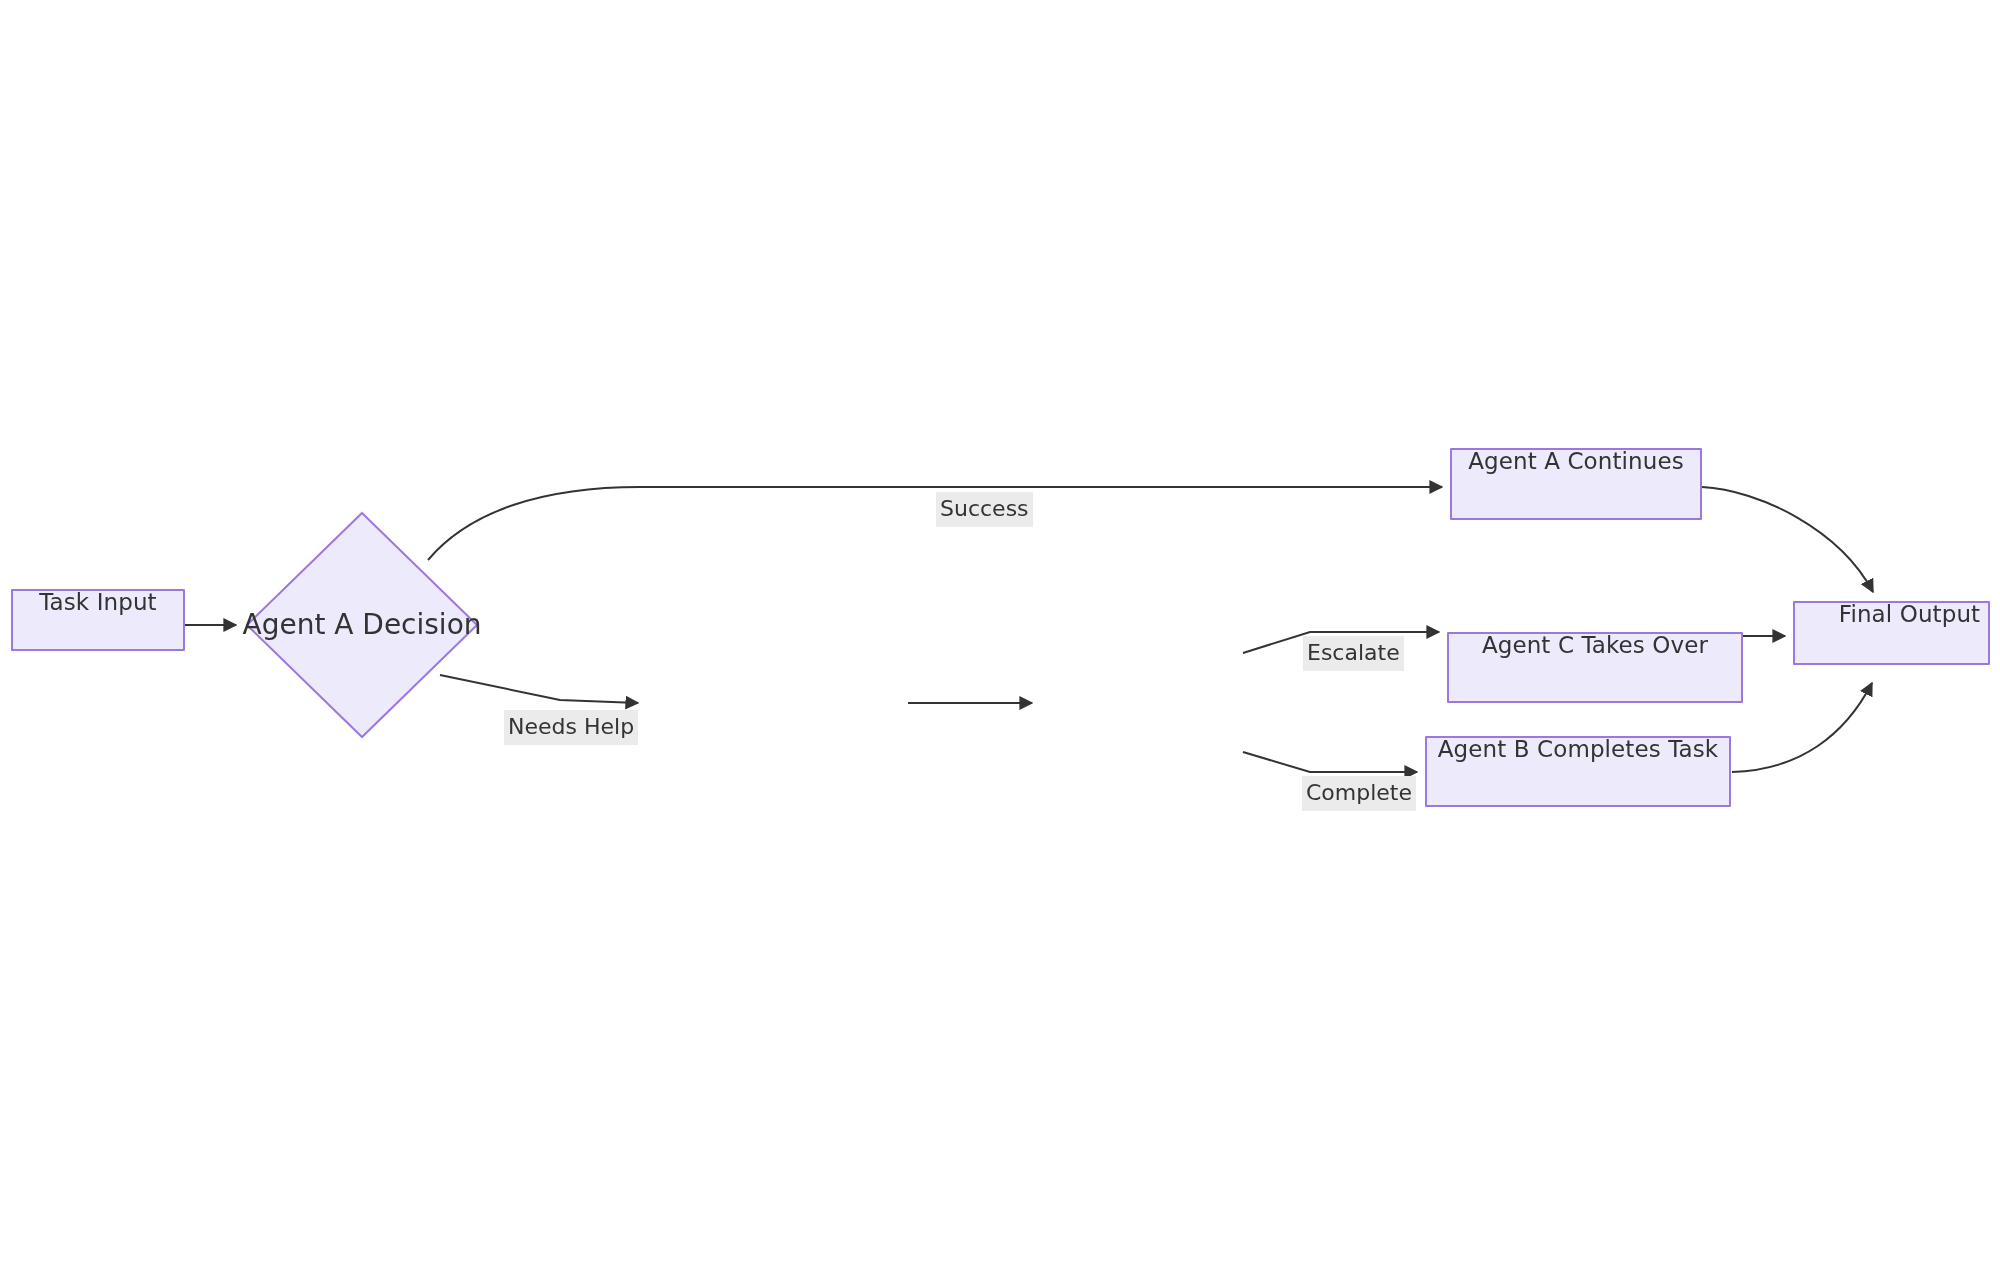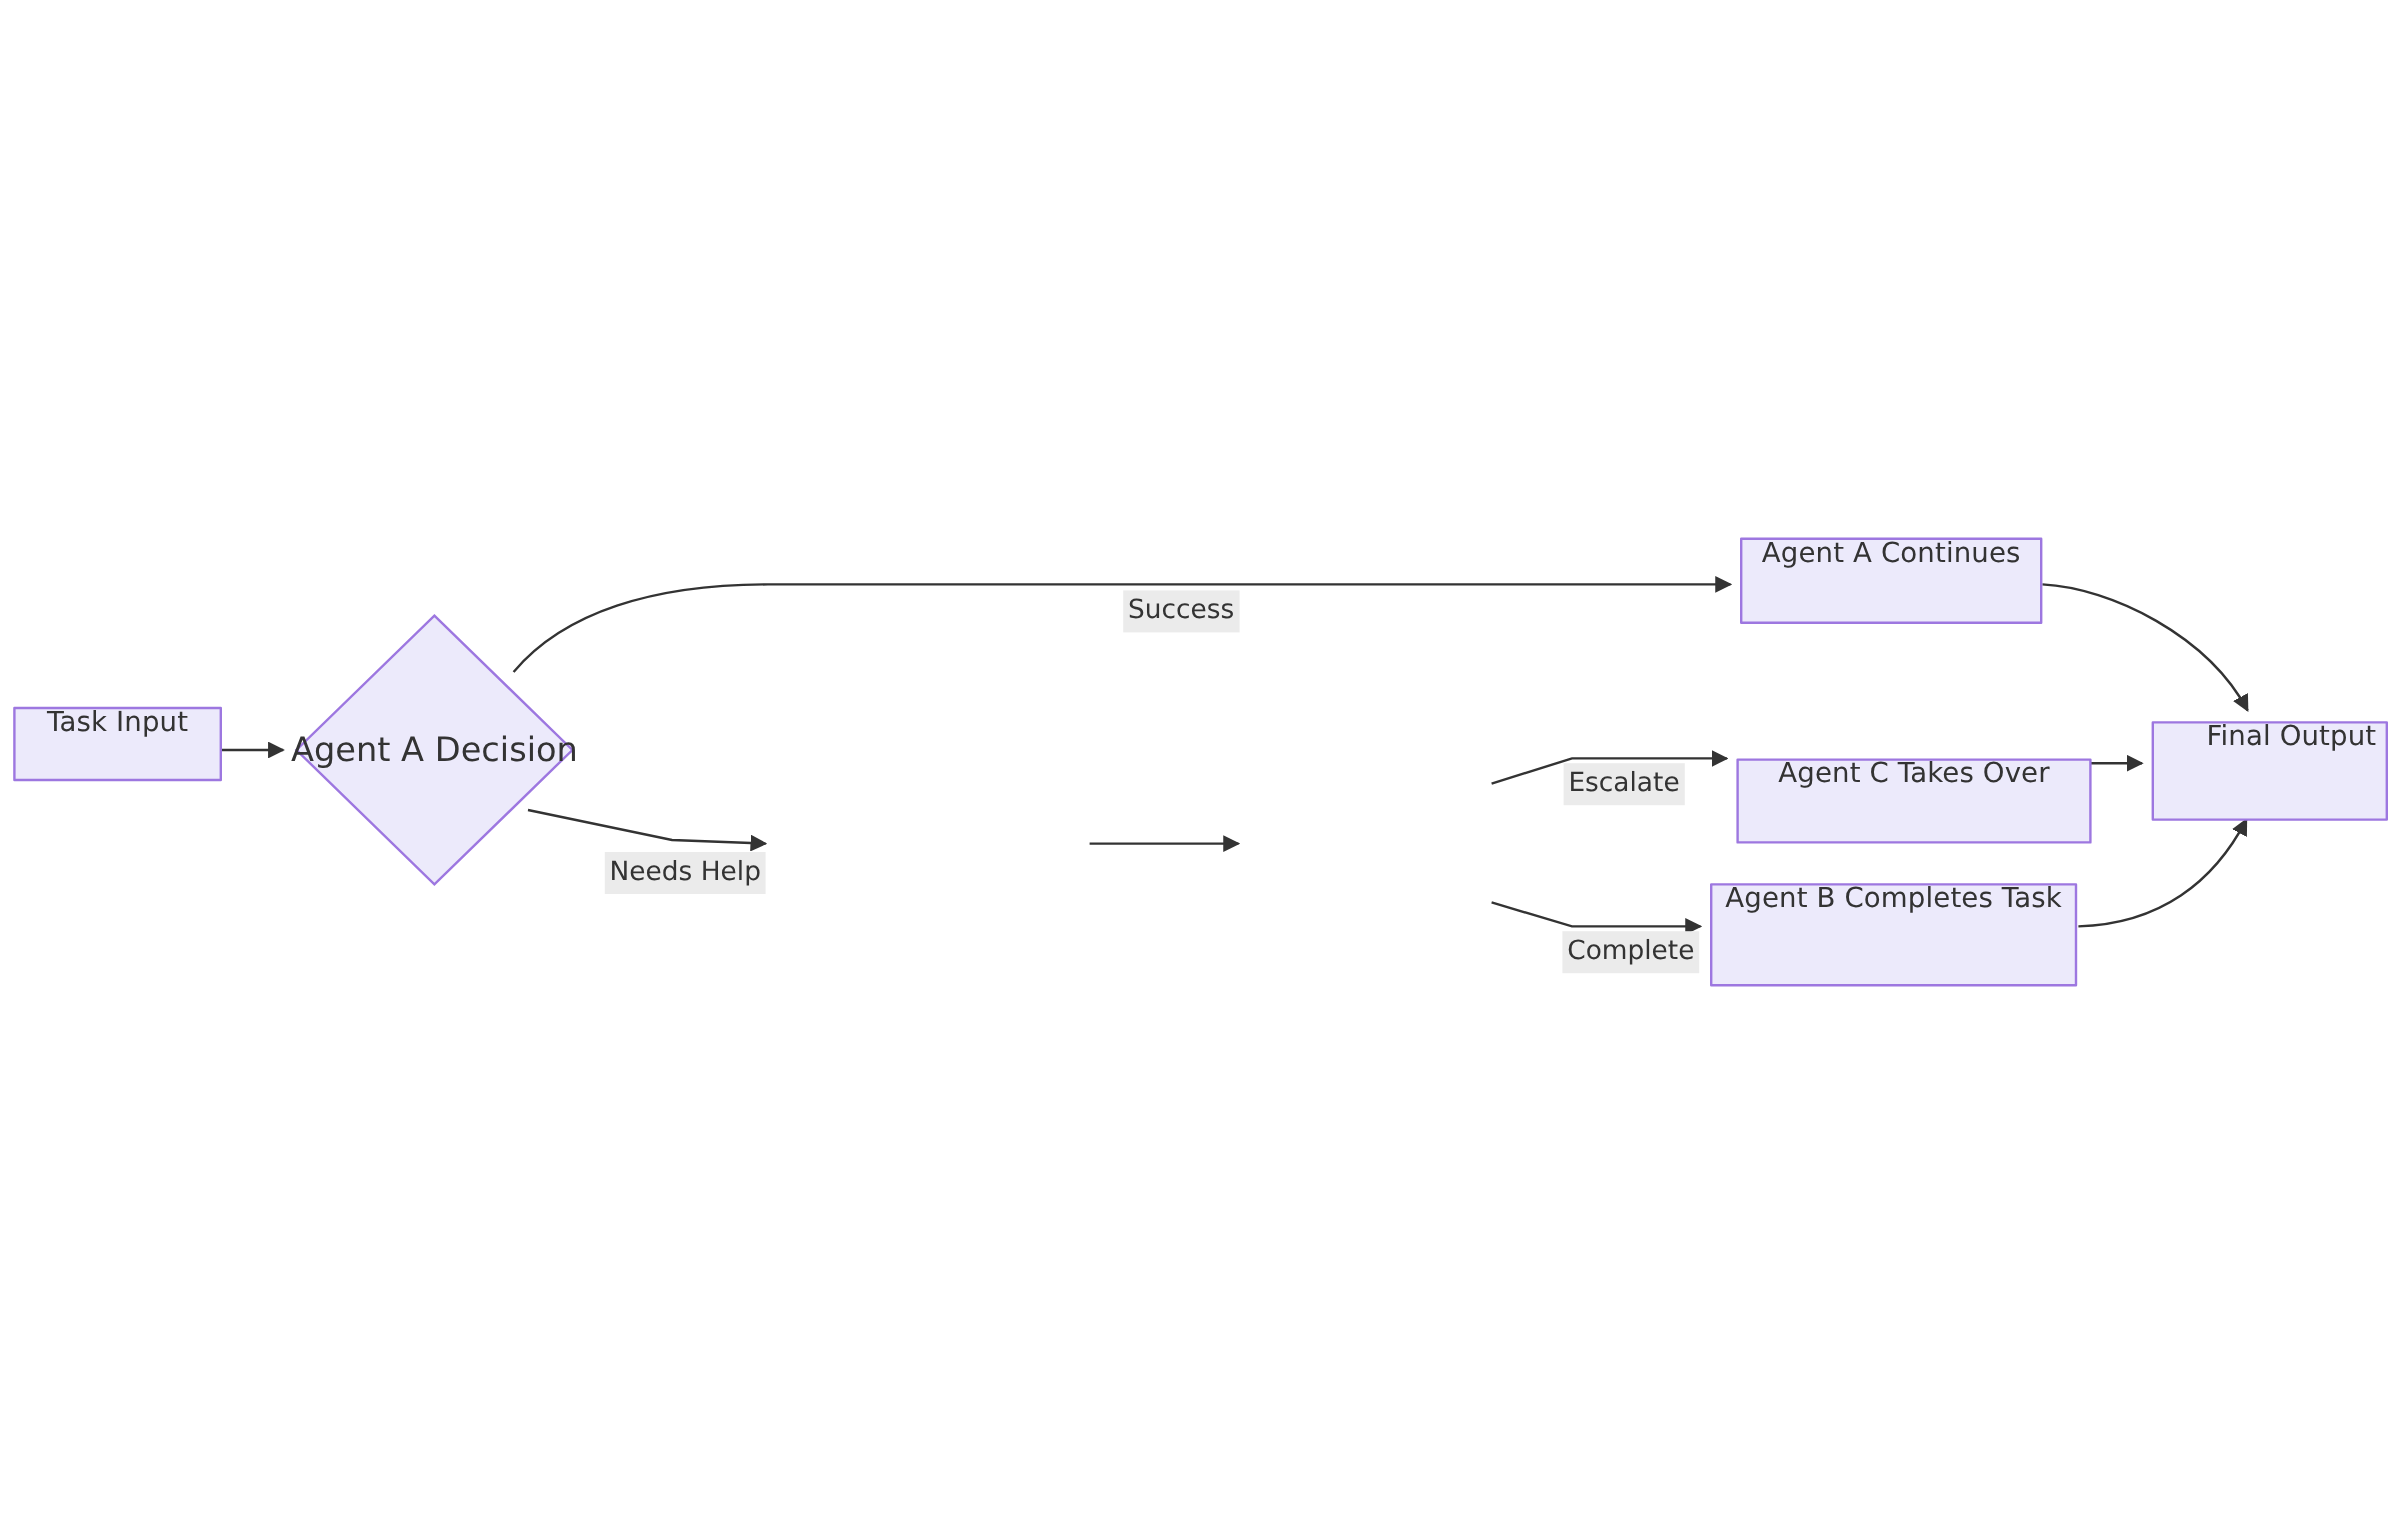--- a/index.html
+++ b/index.html
@@ -125,25 +125,25 @@
   <div class="node node-rect" style="left:1450px; top:448px; width:252px; height:72px;">
     <span class="node-label">Agent A Continues</span>
   </div>
 
 
 
   <div class="node node-rect" style="left:1447px; top:632px; width:296px; height:71px;">
     <span class="node-label">Agent C Takes Over</span>
   </div>
 
-  <div class="node node-rect" style="left:1425px; top:736px; width:306px; height:86px;">
+  <div class="node node-rect" style="left:1425px; top:736px; width:306px; height:71px;">
     <span class="node-label">Agent B Completes Task</span>
   </div>
 
-  <div class="node node-rect" style="left:1793px; top:601px; width:197px; height:83px;padding-left:36px;">
+  <div class="node node-rect" style="left:1793px; top:601px; width:197px; height:64px;padding-left:36px;">
     <span class="node-label">Final Output</span>
   </div>
 
   <div class="edge-label" style="left:936px; top:472px;">Success</div>
 
   <div class="edge-label" style="left:504px; top:690px;">Needs Help</div>
 
   <div class="edge-label" style="left:1303px; top:616px;">Escalate</div>
 
   <div class="edge-label" style="left:1302px; top:756px;">Complete</div>

